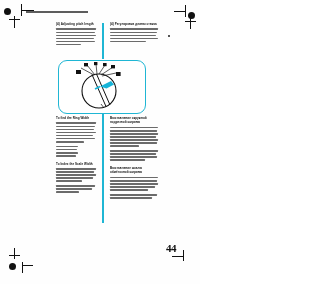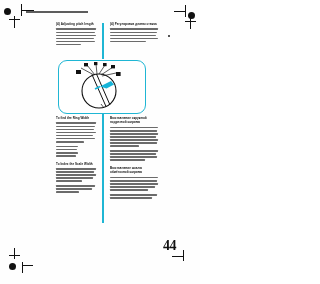--- a/index.html
+++ b/index.html
@@ -36,21 +36,21 @@
   .ln.sp{margin-bottom:3.2px;}
   .gap{height:3.5px;}
 
   
   .figbox{position:absolute;left:58px;top:60px;width:86px;height:52px;
           border:1.4px solid #1fb6d4;border-radius:9px;background:#fff;}
 
   .figwrap{position:absolute;inset:0;}
 
   
-  .pageno{position:absolute;right:24px;bottom:30px;font-size:14px;
+  .pageno{position:absolute;right:24px;bottom:30px;font-size:11px;
           font-weight:bold;color:#111;
           font-family:"Liberation Serif",serif;letter-spacing:-.5px;text-align:right;}
 
   .tinybox{position:absolute;width:2px;height:2px;background:#555;}
 </style>
 </head>
 <body>
 
 <div class="page">
 

